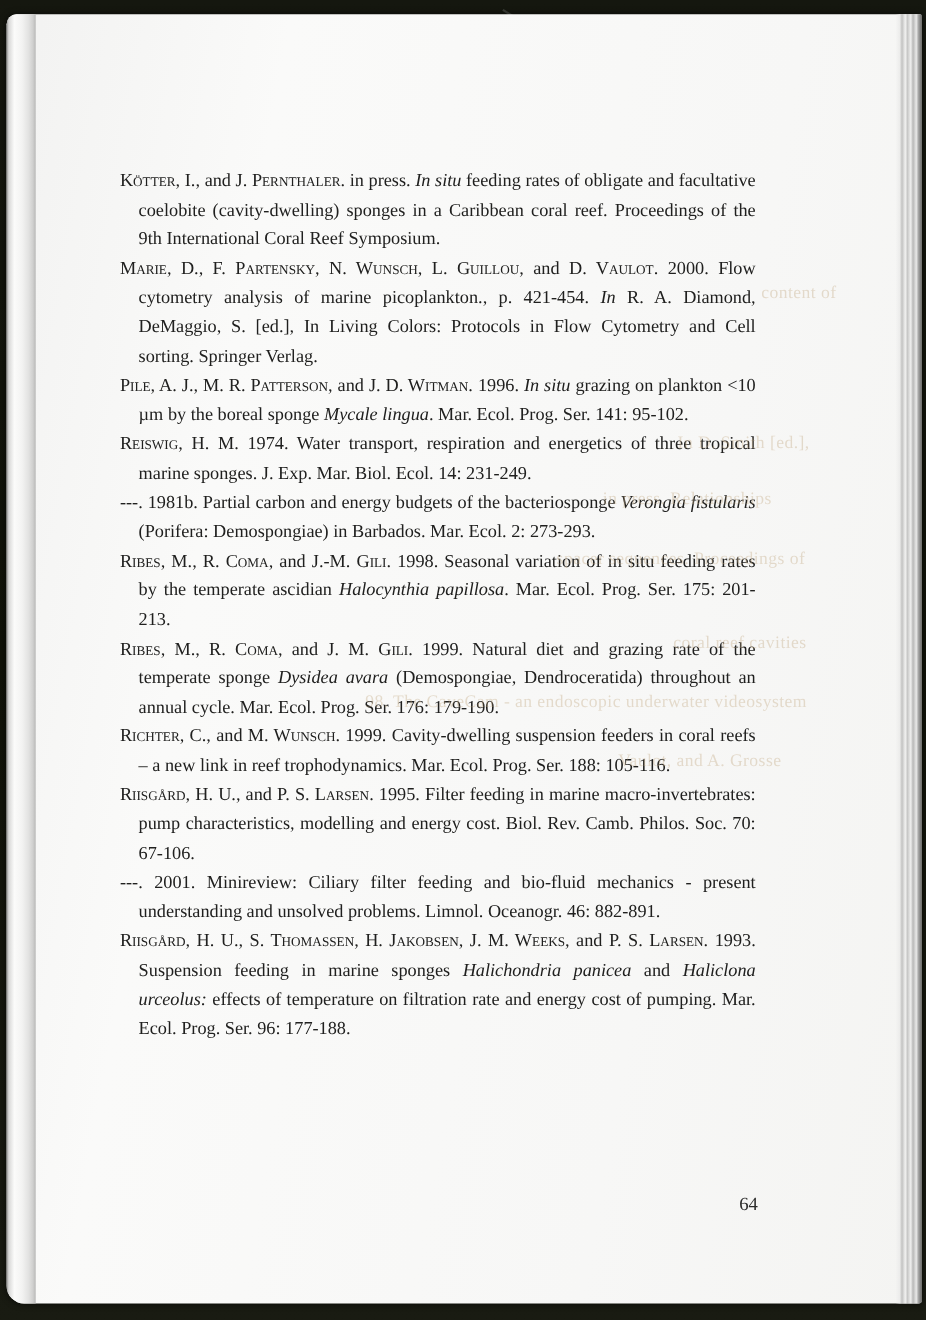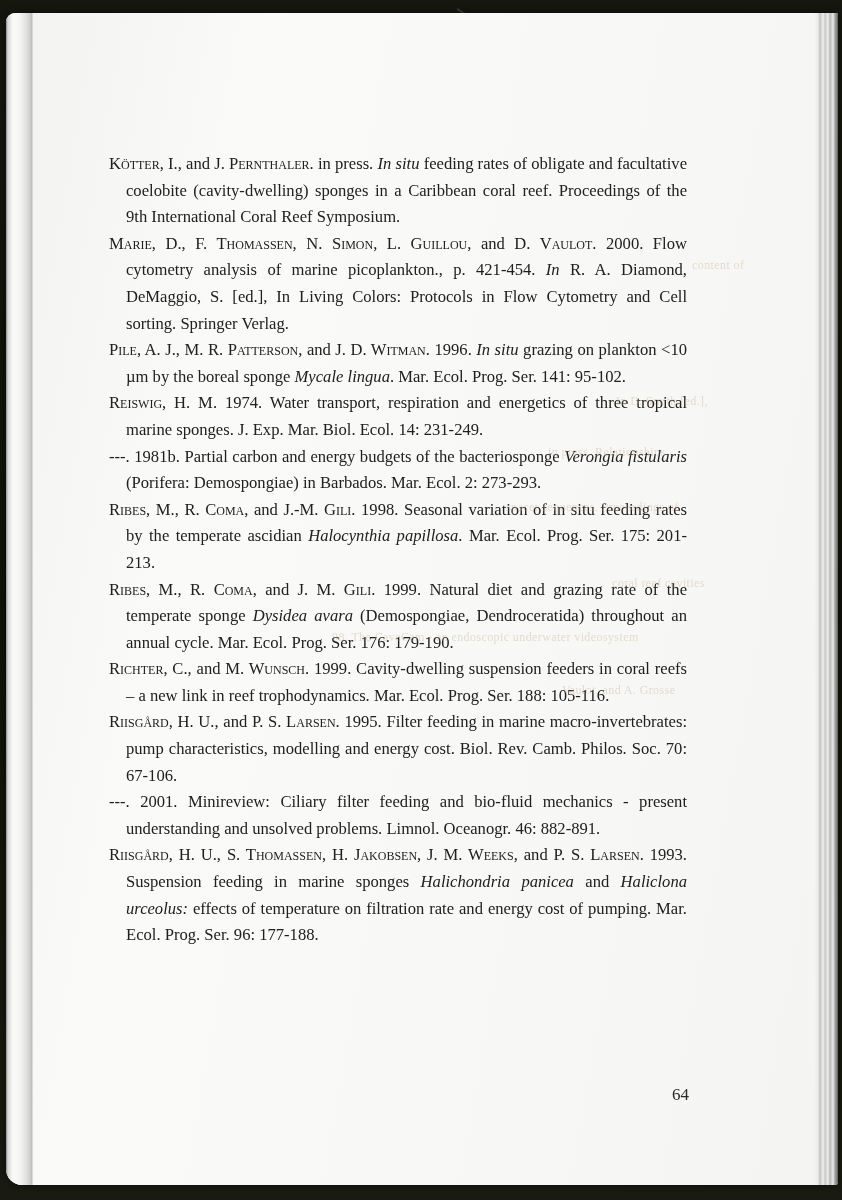--- a/index.html
+++ b/index.html
@@ -61,21 +61,21 @@
   .pagenum {
     position: absolute;
     left: 666px;
     top: 1072px;
     font-size: 17px;
     color: #2b2b2a;
   }
   .bleed span {
     position: absolute;
     white-space: nowrap;
-    font-size: 12px;
+    font-size: 16px;
     color: #c4ab86;
     opacity: 0.38;
     letter-spacing: 0.4px;
     text-align: center;
   }
   .scratch {
     position: absolute;
     left: 456px;
     top: 12px;
     width: 15px;
@@ -88,21 +88,21 @@
 </head>
 <body>
 
 <div class="scan">
   <div class="scratch"></div>
   <div class="page">
     <div class="edge-left"></div>
     <div class="edge-right"></div>
     <div class="refs" id="refs">
         <div class="ref"><span class="sc">Kötter, I.,</span><span> and </span><span class="sc">J. Pernthaler.</span><span> in press. </span><span class="it">In situ</span><span> feeding rates of obligate and facultative coelobite (cavity-dwelling) sponges in a Caribbean coral reef. Proceedings of the 9th International Coral Reef Symposium.</span></div>
-        <div class="ref"><span class="sc">Marie, D., F. Thomassen, N. Simon, L. Guillou,</span><span> and </span><span class="sc">D. Vaulot.</span><span> 2000. Flow cytometry analysis of marine picoplankton., p. 421-454. </span><span class="it">In</span><span> R. A. Diamond, DeMaggio, S. [ed.], In Living Colors: Protocols in Flow Cytometry and Cell sorting. Springer Verlag.</span></div>
+        <div class="ref"><span class="sc">Marie, D., F. Partensky, N. Wunsch, L. Guillou,</span><span> and </span><span class="sc">D. Vaulot.</span><span> 2000. Flow cytometry analysis of marine picoplankton., p. 421-454. </span><span class="it">In</span><span> R. A. Diamond, DeMaggio, S. [ed.], In Living Colors: Protocols in Flow Cytometry and Cell sorting. Springer Verlag.</span></div>
         <div class="ref"><span class="sc">Pile, A. J., M. R. Patterson,</span><span> and </span><span class="sc">J. D. Witman.</span><span> 1996. </span><span class="it">In situ</span><span> grazing on plankton &lt;10 µm by the boreal sponge </span><span class="it">Mycale lingua</span><span>. Mar. Ecol. Prog. Ser. 141: 95-102.</span></div>
         <div class="ref"><span class="sc">Reiswig, H. M.</span><span> 1974. Water transport, respiration and energetics of three tropical marine sponges. J. Exp. Mar. Biol. Ecol. 14: 231-249.</span></div>
         <div class="ref"><span>---. 1981b. Partial carbon and energy budgets of the bacteriosponge </span><span class="it">Verongia fistularis</span><span> (Porifera: Demospongiae) in Barbados. Mar. Ecol. 2: 273-293.</span></div>
         <div class="ref"><span class="sc">Ribes, M., R. Coma,</span><span> and </span><span class="sc">J.-M. Gili.</span><span> 1998. Seasonal variation of in situ feeding rates by the temperate ascidian </span><span class="it">Halocynthia papillosa</span><span>. Mar. Ecol. Prog. Ser. 175: 201-213.</span></div>
         <div class="ref"><span class="sc">Ribes, M., R. Coma,</span><span> and </span><span class="sc">J. M. Gili.</span><span> 1999. Natural diet and grazing rate of the temperate sponge </span><span class="it">Dysidea avara</span><span> (Demospongiae, Dendroceratida) throughout an annual cycle. Mar. Ecol. Prog. Ser. 176: 179-190.</span></div>
         <div class="ref"><span class="sc">Richter, C.,</span><span> and </span><span class="sc">M. Wunsch.</span><span> 1999. Cavity-dwelling suspension feeders in coral reefs – a new link in reef trophodynamics. Mar. Ecol. Prog. Ser. 188: 105-116.</span></div>
         <div class="ref"><span class="sc">Riisgård, H. U.,</span><span> and </span><span class="sc">P. S. Larsen.</span><span> 1995. Filter feeding in marine macro-invertebrates: pump characteristics, modelling and energy cost. Biol. Rev. Camb. Philos. Soc. 70: 67-106.</span></div>
         <div class="ref"><span>---. 2001. Minireview: Ciliary filter feeding and bio-fluid mechanics - present understanding and unsolved problems. Limnol. Oceanogr. 46: 882-891.</span></div>
         <div class="ref"><span class="sc">Riisgård, H. U., S. Thomassen, H. Jakobsen, J. M. Weeks,</span><span> and </span><span class="sc">P. S. Larsen.</span><span> 1993. Suspension feeding in marine sponges </span><span class="it">Halichondria panicea</span><span> and </span><span class="it">Haliclona urceolus:</span><span> effects of temperature on filtration rate and energy cost of pumping. Mar. Ecol. Prog. Ser. 96: 177-188.</span></div>
       </div>

